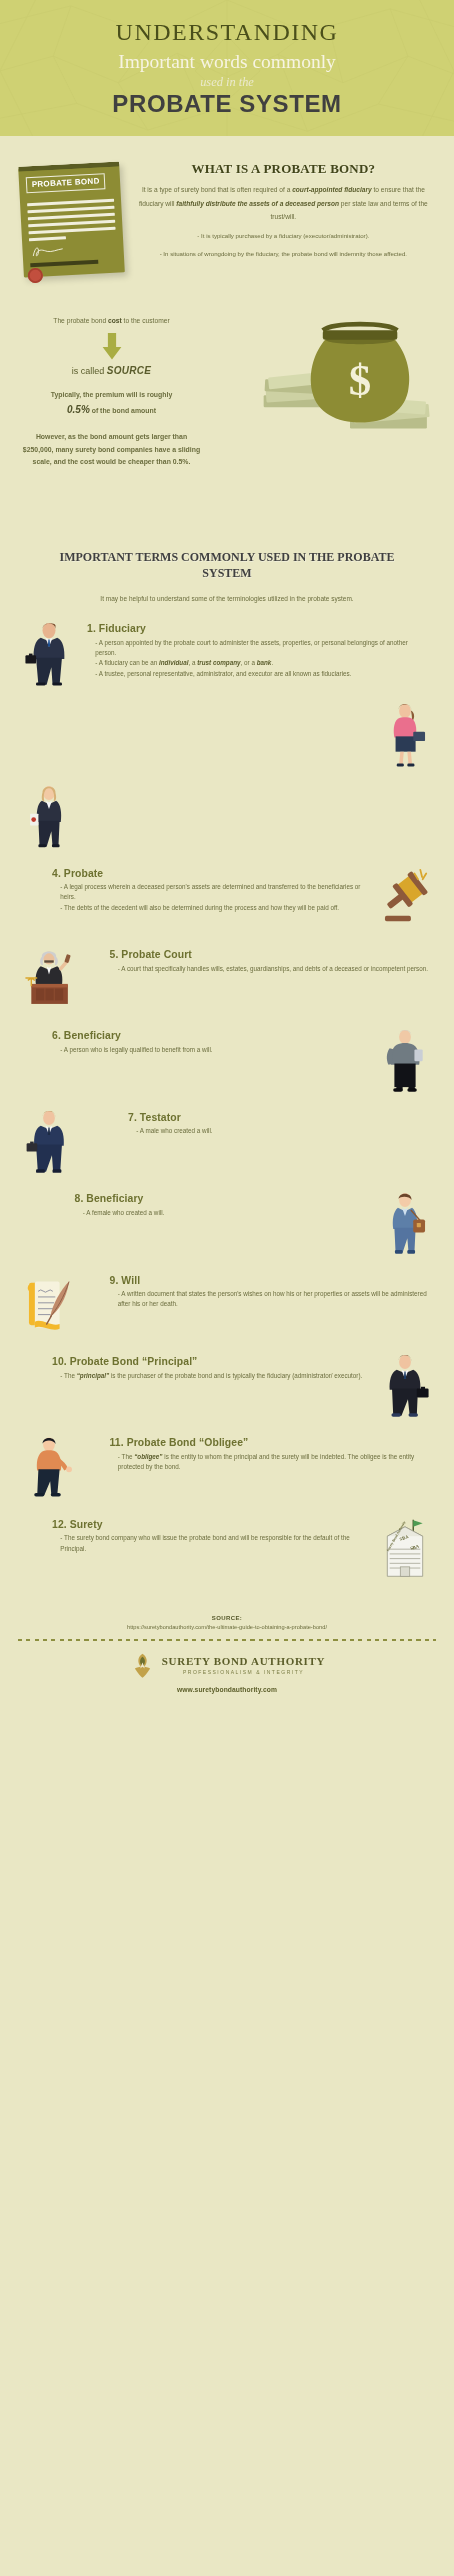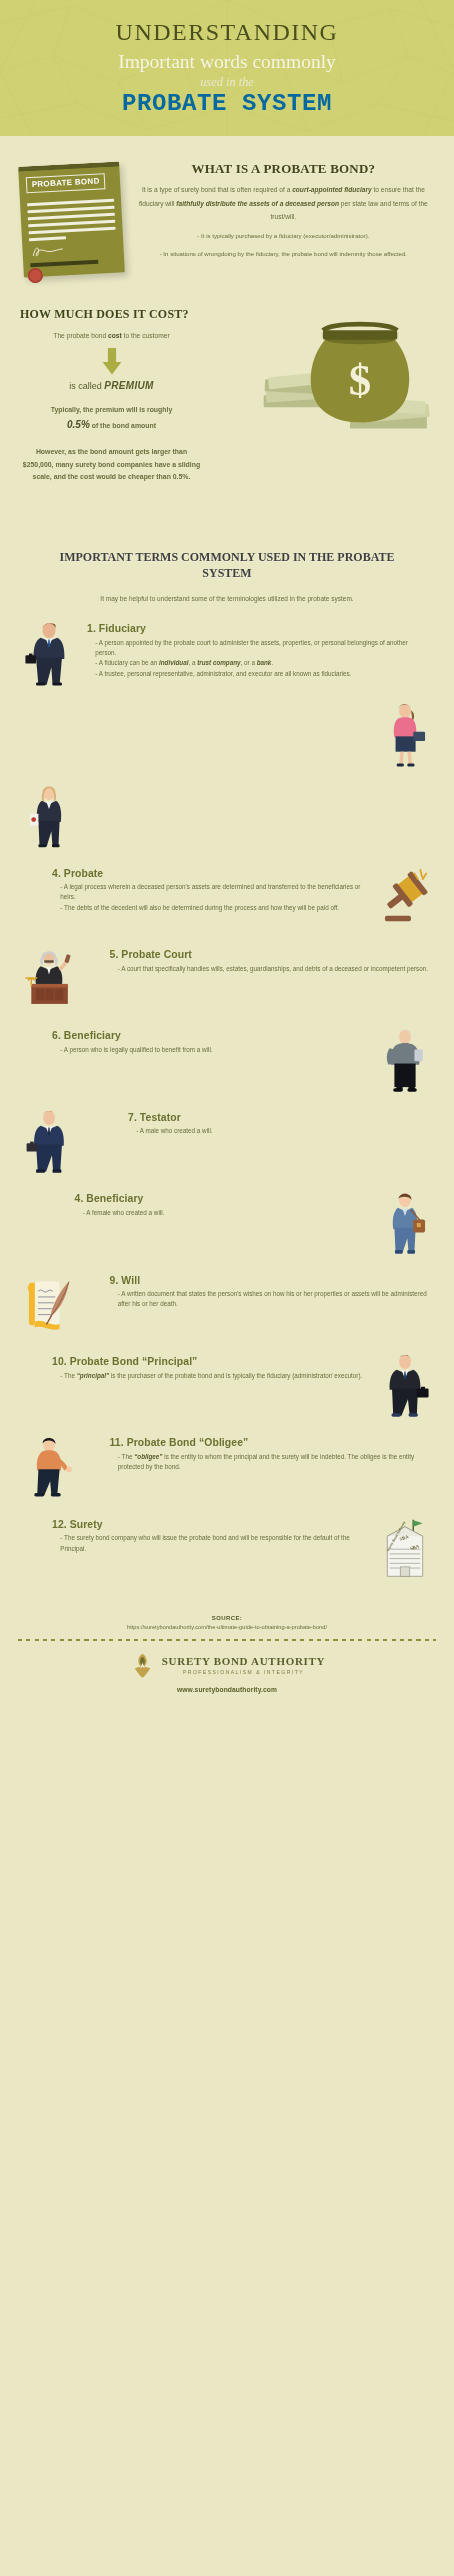--- a/index.html
+++ b/index.html
@@ -46,25 +46,25 @@
   }
   .hero-line3 {
     font-family: "Liberation Serif", serif;
     font-style: italic;
     font-size: 12.4px;
     color: #f0eedd;
     margin-top: 1px;
     opacity: .85;
   }
   .hero-line4 {
-    font-family: Liberation Mono, monospace;
+    font-family: Liberation Sans, sans-serif;
     font-size: 24px;
     font-weight: bold;
     letter-spacing: 0.6px;
-    color: #0369a1;
+    color: #404040;
     margin-top: 1.2px;
     line-height: 1.1;
   }
 
   
   .sec-bond {
     position: relative;
     padding: 25px 13px 13px;
     min-height: 130px;
   }
@@ -351,35 +351,34 @@
           <path d="M108 52 C92 70, 78 104, 86 140 C94 176, 128 192, 168 192
                    C208 192, 240 176, 248 140 C256 104, 242 70, 226 52 Z" fill="#8d8c34"></path>
           <path d="M108 52 C118 44, 216 44, 226 52 C220 62, 114 62, 108 52 Z" fill="#6f6f26"></path>
           <rect x="104" y="36" width="126" height="16" rx="4" fill="#5c5c1e"></rect>
           <path d="M104 36 C122 22, 212 22, 230 36" fill="none" stroke="#5c5c1e" stroke-width="8"></path>
           <text x="167" y="146" text-anchor="middle" font-family="Liberation Serif, serif" font-size="76" font-weight="bold" fill="#f3f0d8">$</text>
         </g>
       </svg>
     </div>
 
-    <h2 class="cost-h">HOW MUCH DOES IT COST?</h2>
 
     <div class="cost-col">
       <p class="cost-p">
         <span>The probate bond </span><b>cost</b><span> to the customer</span>
       </p>
 
       <div class="arrow-down">
         <svg width="26" height="27" viewBox="0 0 44 46">
           <path d="M15 0 h14 v24 h9 L22 45 L6 24 h9 Z" fill="#a9ad43"></path>
         </svg>
       </div>
 
       <p class="cost-premium">
-        <span>is called </span><b>PREMIUM</b>
+        <span>is called </span><b>SOURCE</b>
       </p>
 
       <p class="cost-p2">
         <span>Typically, the premium will is roughly</span><br>
         <span class="cost-pct">0.5%</span><span> of the bond amount</span>
       </p>
 
       <p class="cost-p3">However, as the bond amount gets larger than $250,000, many surety bond companies have a sliding scale, and the cost would be cheaper than 0.5%.</p>
     </div>
   </section>
@@ -542,21 +541,21 @@
     <path d="M47 30 L52 44 L57 30 L52 33 Z" fill="#cfe0ef"></path>
     <path d="M34 64 L70 64 L68 106 L58 106 L56 82 L48 106 L36 106 Z" fill="#5474a0"></path>
     <rect x="35" y="102" width="13" height="6" rx="2" fill="#2d4b75"></rect>
     <rect x="56" y="102" width="13" height="6" rx="2" fill="#2d4b75"></rect>
     <path d="M62 34 L78 52" stroke="#8a5a32" stroke-width="2.5" fill="none"></path>
     <rect x="66" y="50" width="20" height="22" rx="3" fill="#9a5f33"></rect>
     <rect x="72" y="56" width="7" height="7" rx="1" fill="#d8a24f"></rect>
   </svg>
           </div>
           <div class="term-body">
-            <div class="term-title ind-1">4. Beneficiary</div>
+            <div class="term-title ind-1">8. Beneficiary</div>
             <div class="term-desc ind-1">
               <span class="ln">- A female who created a will.</span>
             </div>
           </div>
         </div>
         <div class="term">
           <div class="term-art">
             <svg viewBox="0 0 104 112" width="62" height="66">
     <path d="M22 22 C16 22, 14 30, 18 34 L24 34 Z" fill="#f3b82c"></path>
     <rect x="18" y="20" width="14" height="72" rx="4" fill="#f3b82c"></rect>

